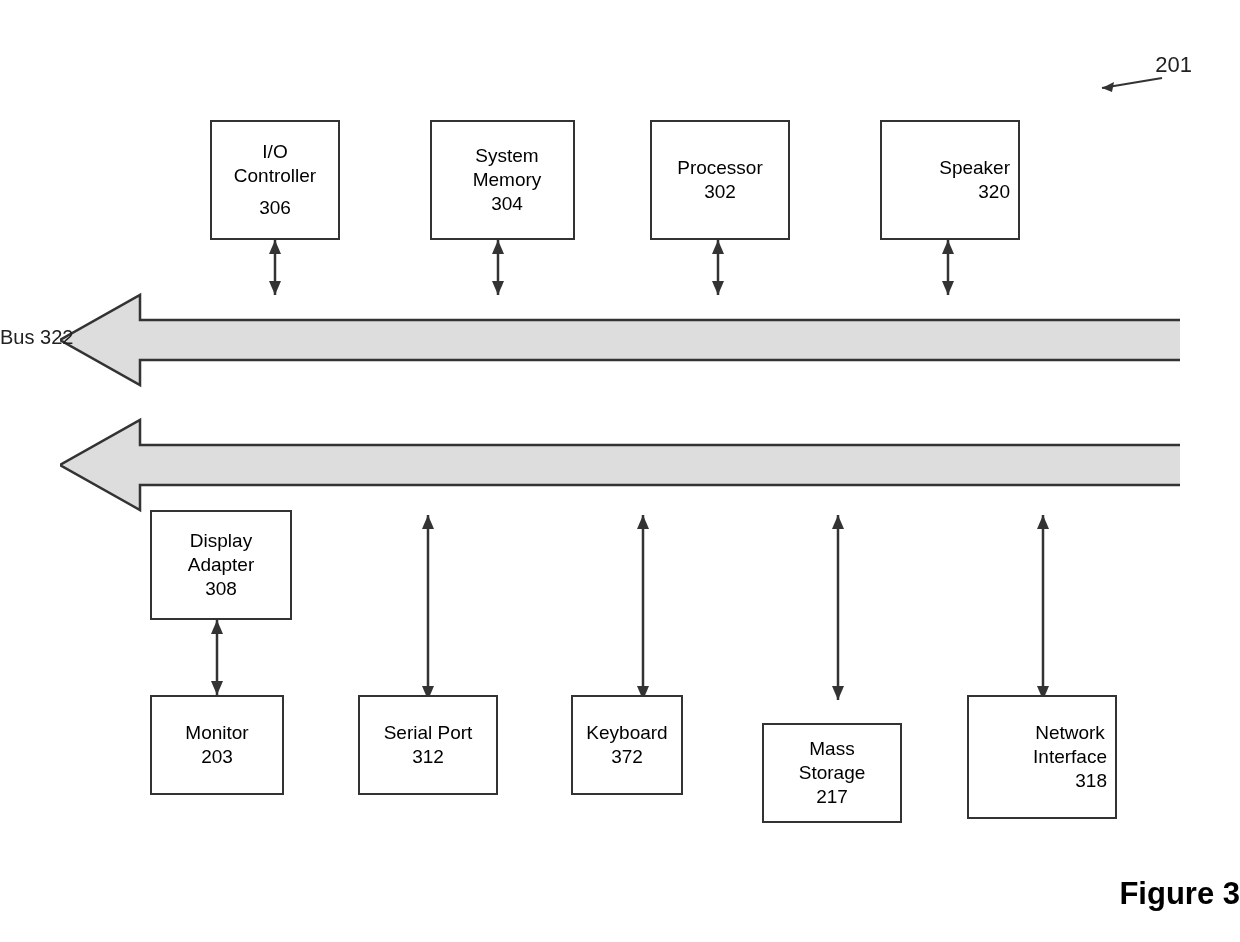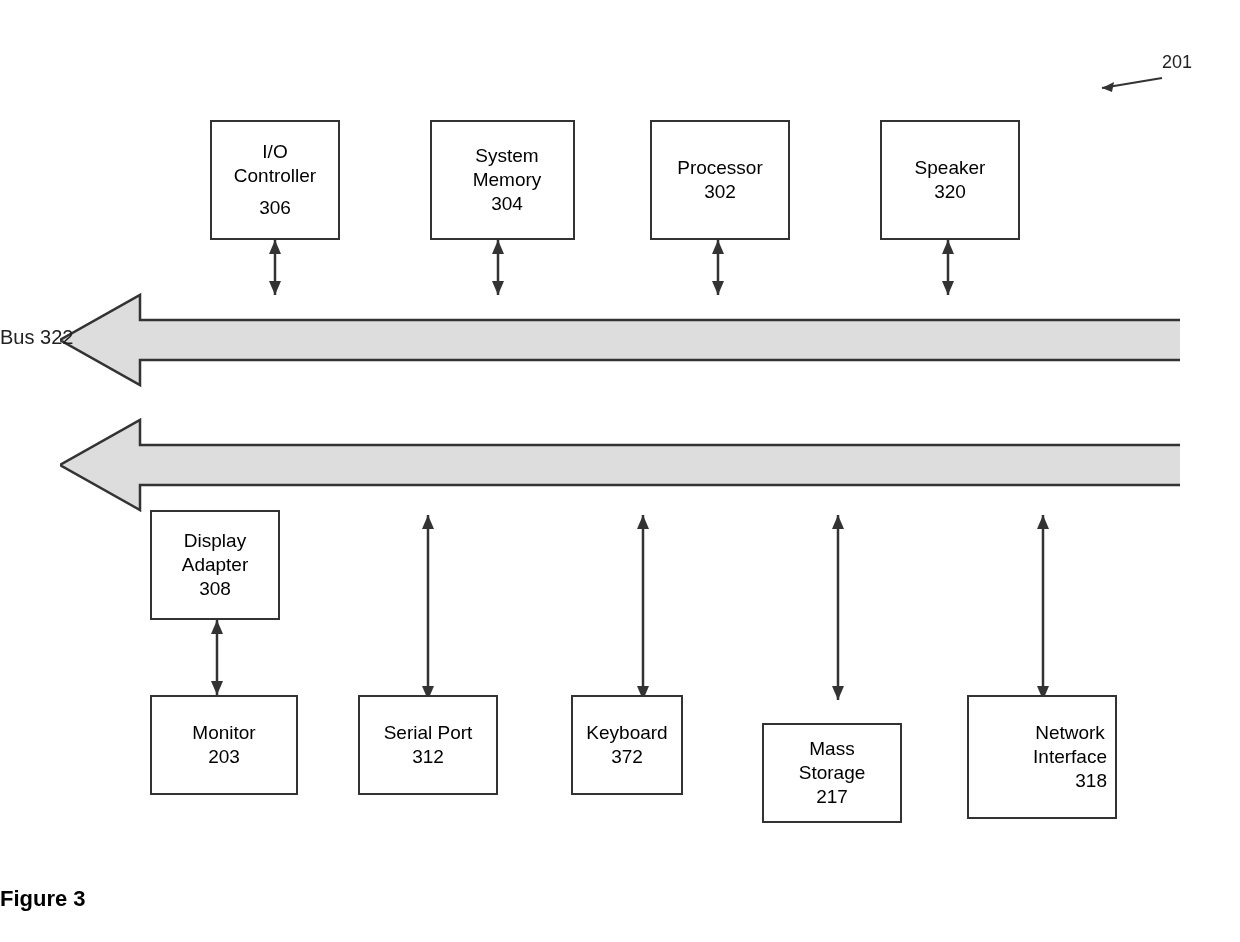--- a/index.html
+++ b/index.html
@@ -13,21 +13,21 @@
     }
     .diagram-container {
       position: relative;
       width: 1240px;
       height: 942px;
     }
 
     
     .ref-label {
       position: absolute;
-      font-size: 18px;
+      font-size: 22px;
       color: #222;
     }
 
     
     .box {
       position: absolute;
       border: 2px solid #333;
       background: #fff;
       display: flex;
       flex-direction: column;
@@ -39,23 +39,23 @@
       padding: 8px;
     }
 
     
     .bus-svg {
       position: absolute;
     }
 
     .figure-label {
       position: absolute;
-      font-size: 22px;
+      font-size: 31px;
       font-weight: bold;
-      text-align: left;
+      text-align: right;
       width: 100%;
     }
 
     
     .ref-arrow {
       position: absolute;
     }
   </style>
 </head>
 <body>
@@ -87,21 +87,21 @@
   <div class="box" style="left:430px;top:120px;width:145px;height:120px;padding-left:17px;">
     <span>System<br>Memory</span>
     <span>304</span>
   </div>
 
   <div class="box" style="left:650px;top:120px;width:140px;height:120px;">
     <span>Processor</span>
     <span>302</span>
   </div>
 
-  <div class="box" style="left:880px;top:120px;width:140px;height:120px;">
+  <div class="box" style="left:880px;top:120px;width:140px;height:120px;align-items:flex-end;">
     <span>Speaker</span>
     <span>320</span>
   </div>
 
   <svg style="position:absolute;top:240px;left:265px;width:20px;height:55px;">
     <line x1="10" y1="0" x2="10" y2="55" stroke="#333" stroke-width="2.5"></line>
     <polygon points="10,0 4,14 16,14" fill="#333"></polygon>
     <polygon points="10,55 4,41 16,41" fill="#333"></polygon>
   </svg>
 
@@ -122,32 +122,32 @@
     <polygon points="10,0 4,14 16,14" fill="#333"></polygon>
     <polygon points="10,55 4,41 16,41" fill="#333"></polygon>
   </svg>
 
   <svg style="position:absolute;top:515px;left:207px;width:20px;height:80px;">
     <line x1="10" y1="0" x2="10" y2="80" stroke="#333" stroke-width="2.5"></line>
     <polygon points="10,80 4,66 16,66" fill="#333"></polygon>
     <polygon points="10,0 4,14 16,14" fill="#333"></polygon>
   </svg>
 
-  <div class="box" style="left:150px;top:510px;width:130px;height:110px;">
+  <div class="box" style="left:150px;top:510px;width:142px;height:110px;">
     <span>Display<br>Adapter</span>
     <span>308</span>
   </div>
 
   <svg style="position:absolute;top:620px;left:207px;width:20px;height:75px;">
     <line x1="10" y1="0" x2="10" y2="75" stroke="#333" stroke-width="2.5"></line>
     <polygon points="10,75 4,61 16,61" fill="#333"></polygon>
     <polygon points="10,0 4,14 16,14" fill="#333"></polygon>
   </svg>
 
-  <div class="box" style="left:150px;top:695px;width:148px;height:100px;">
+  <div class="box" style="left:150px;top:695px;width:134px;height:100px;">
     <span>Monitor</span>
     <span>203</span>
   </div>
 
   <svg style="position:absolute;top:515px;left:418px;width:20px;height:185px;">
     <line x1="10" y1="0" x2="10" y2="185" stroke="#333" stroke-width="2.5"></line>
     <polygon points="10,185 4,171 16,171" fill="#333"></polygon>
     <polygon points="10,0 4,14 16,14" fill="#333"></polygon>
   </svg>
 

